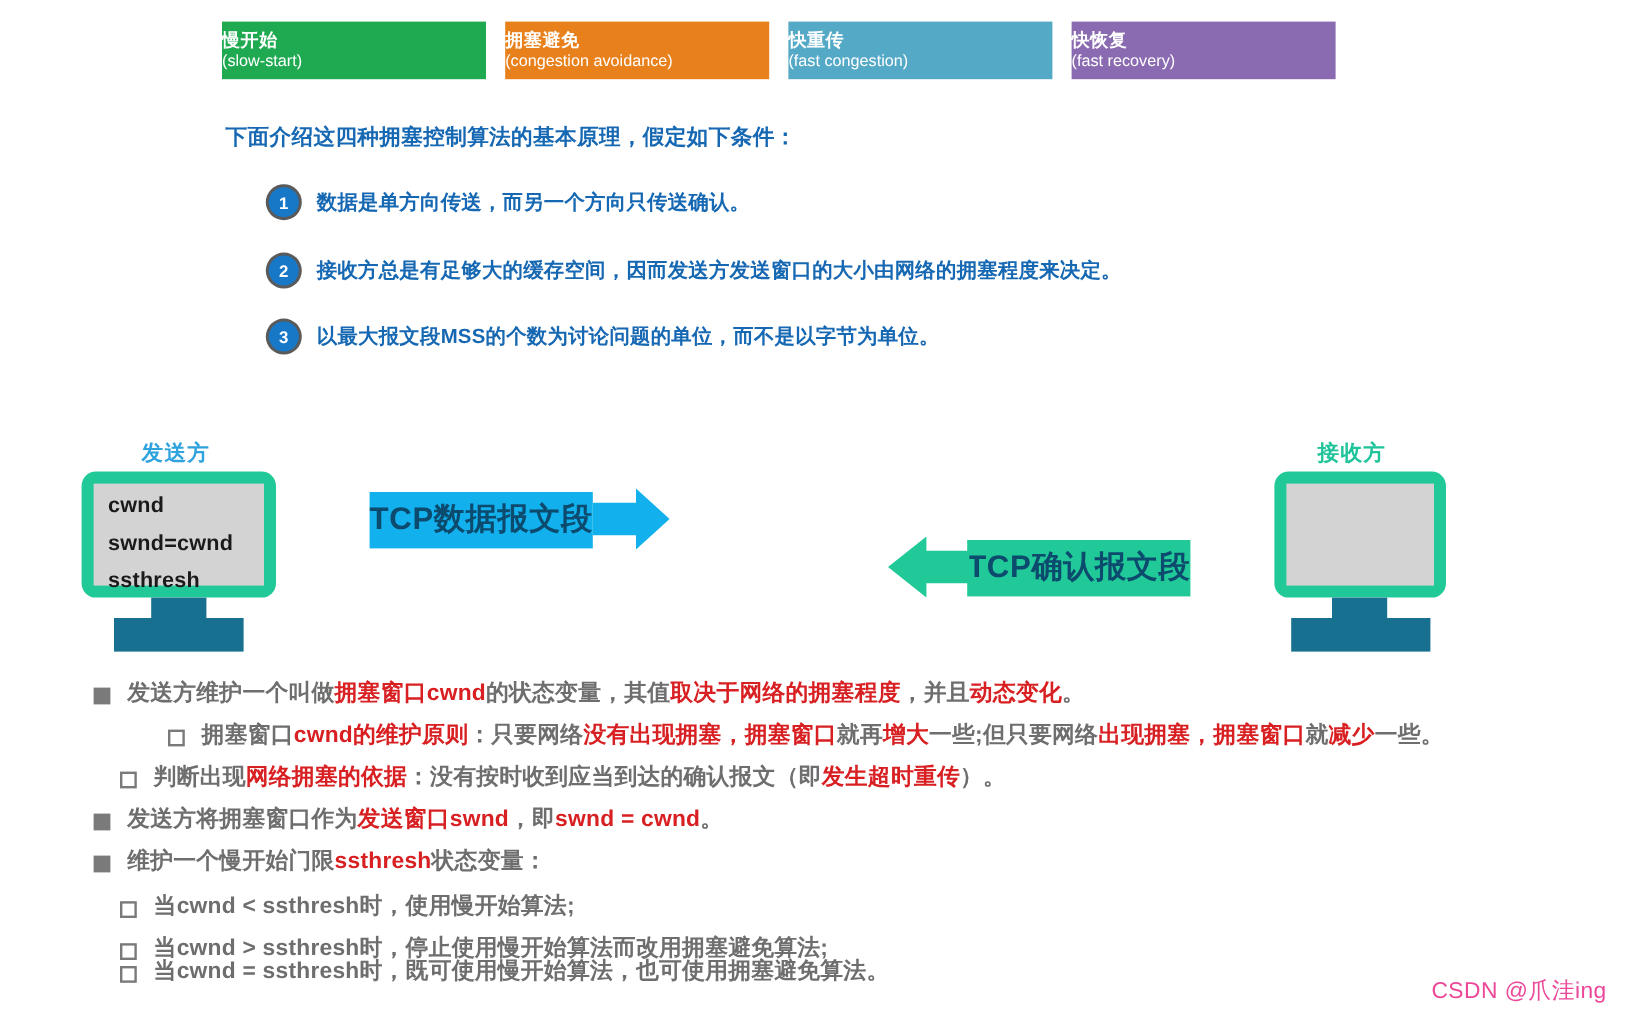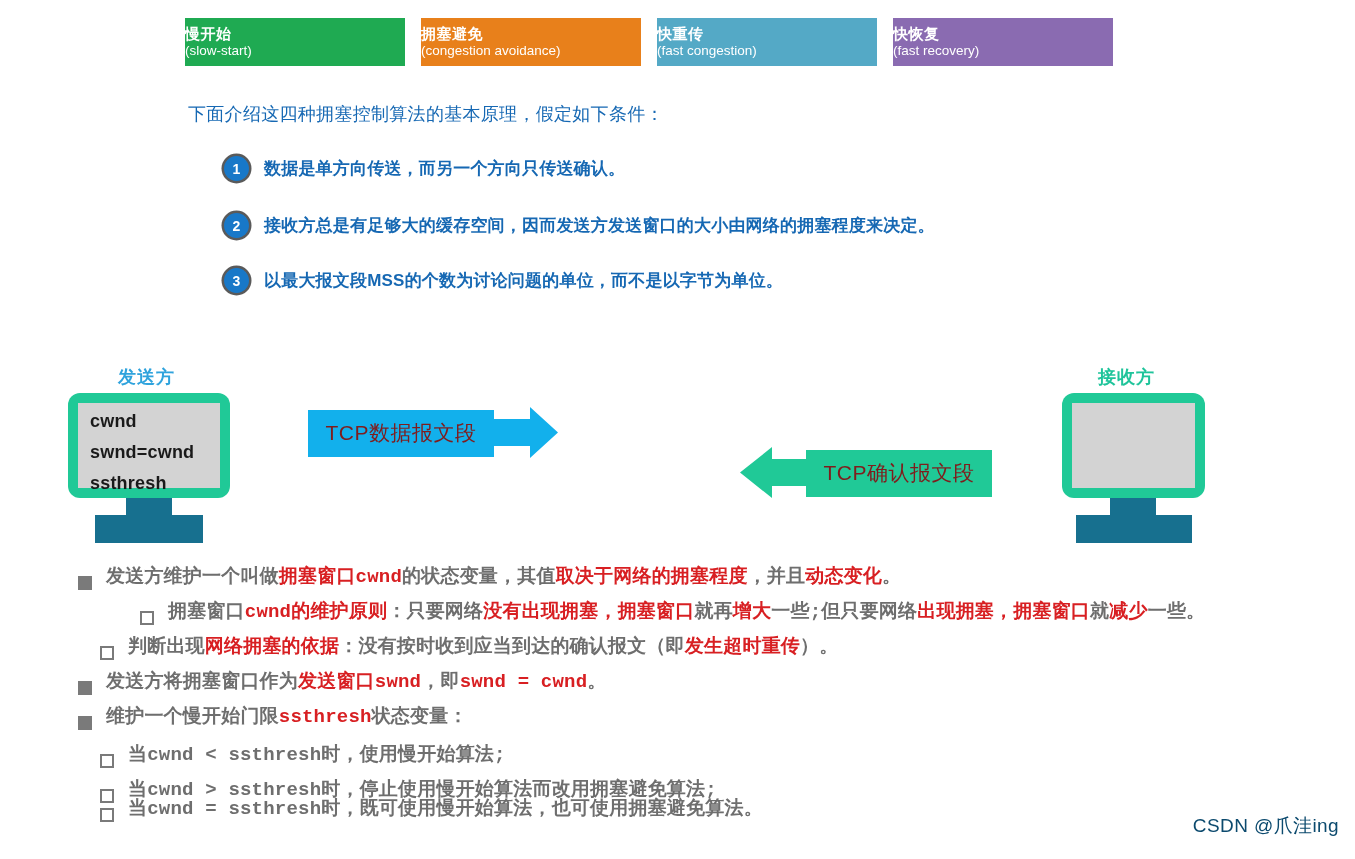--- a/index.html
+++ b/index.html
@@ -45,21 +45,21 @@
     font-weight: normal;
     margin-top: 2px;
   }
 
   
   #assumptions-heading {
     position: absolute;
     left: 188px;
     top: 102px;
     font-size: 18px;
-    font-weight: normal;
+    font-weight: bold;
     color: #1668b3;
     letter-spacing: 0.3px;
   }
 
   
   .assumption {
     position: absolute;
     left: 224px;
     display: flex;
     align-items: center;
@@ -145,23 +145,23 @@
     margin-bottom: 13px;
     letter-spacing: 0.2px;
   }
 
   
   .banner {
     position: absolute;
     height: 45px;
     display: flex;
     align-items: center;
-    color: #7f1d1d;
-    font-size: 21px;
-    font-weight: normal;
+    color: #0c4a6e;
+    font-size: 26px;
+    font-weight: bold;
     letter-spacing: 0.5px;
   }
   #data-banner {
     left: 308px; top: 55px; width: 186px;
     background: #12b0ec;
     justify-content: center;
     padding-bottom: 2px;
   }
   #data-arrow {
     position: absolute; left: 494px; top: 52px; width: 64px; height: 51px;
@@ -174,23 +174,22 @@
   }
   #ack-arrow {
     position: absolute; left: 740px; top: 92px; width: 68px; height: 51px;
   }
 
   
   #bullets { position: absolute; left: 0; top: 566px; width: 1355px; }
   .bullet-row {
     position: absolute;
     display: flex;
-    align-items: flex-end;
+    align-items: flex-start;
     white-space: nowrap;
-    font-family: Liberation Mono, monospace;
   }
   .marker-filled {
     width: 14px; height: 14px;
     background: #7a7a7a;
     flex: 0 0 auto;
     margin-top: 7px;
   }
   .marker-hollow {
     width: 14px; height: 14px;
     border: 2.2px solid #7a7a7a;
@@ -220,21 +219,21 @@
   #bullet-5 { top: 178px; }
   #bullet-6 { top: 213px; }
   #bullet-7 { top: 232px; }
 
   
   #watermark {
     position: absolute;
     right: 16px;
     bottom: 20px;
     font-size: 19px;
-    color: #0c4a6e;
+    color: #ec4899;
     letter-spacing: 0.4px;
   }
 </style>
 </head>
 <body>
 
 <div id="algo-row">
   <div class="algo-box" style="background: rgb(31, 170, 82);">
     <div class="algo-cn">慢开始</div>
     <div class="algo-en">(slow-start)</div>

